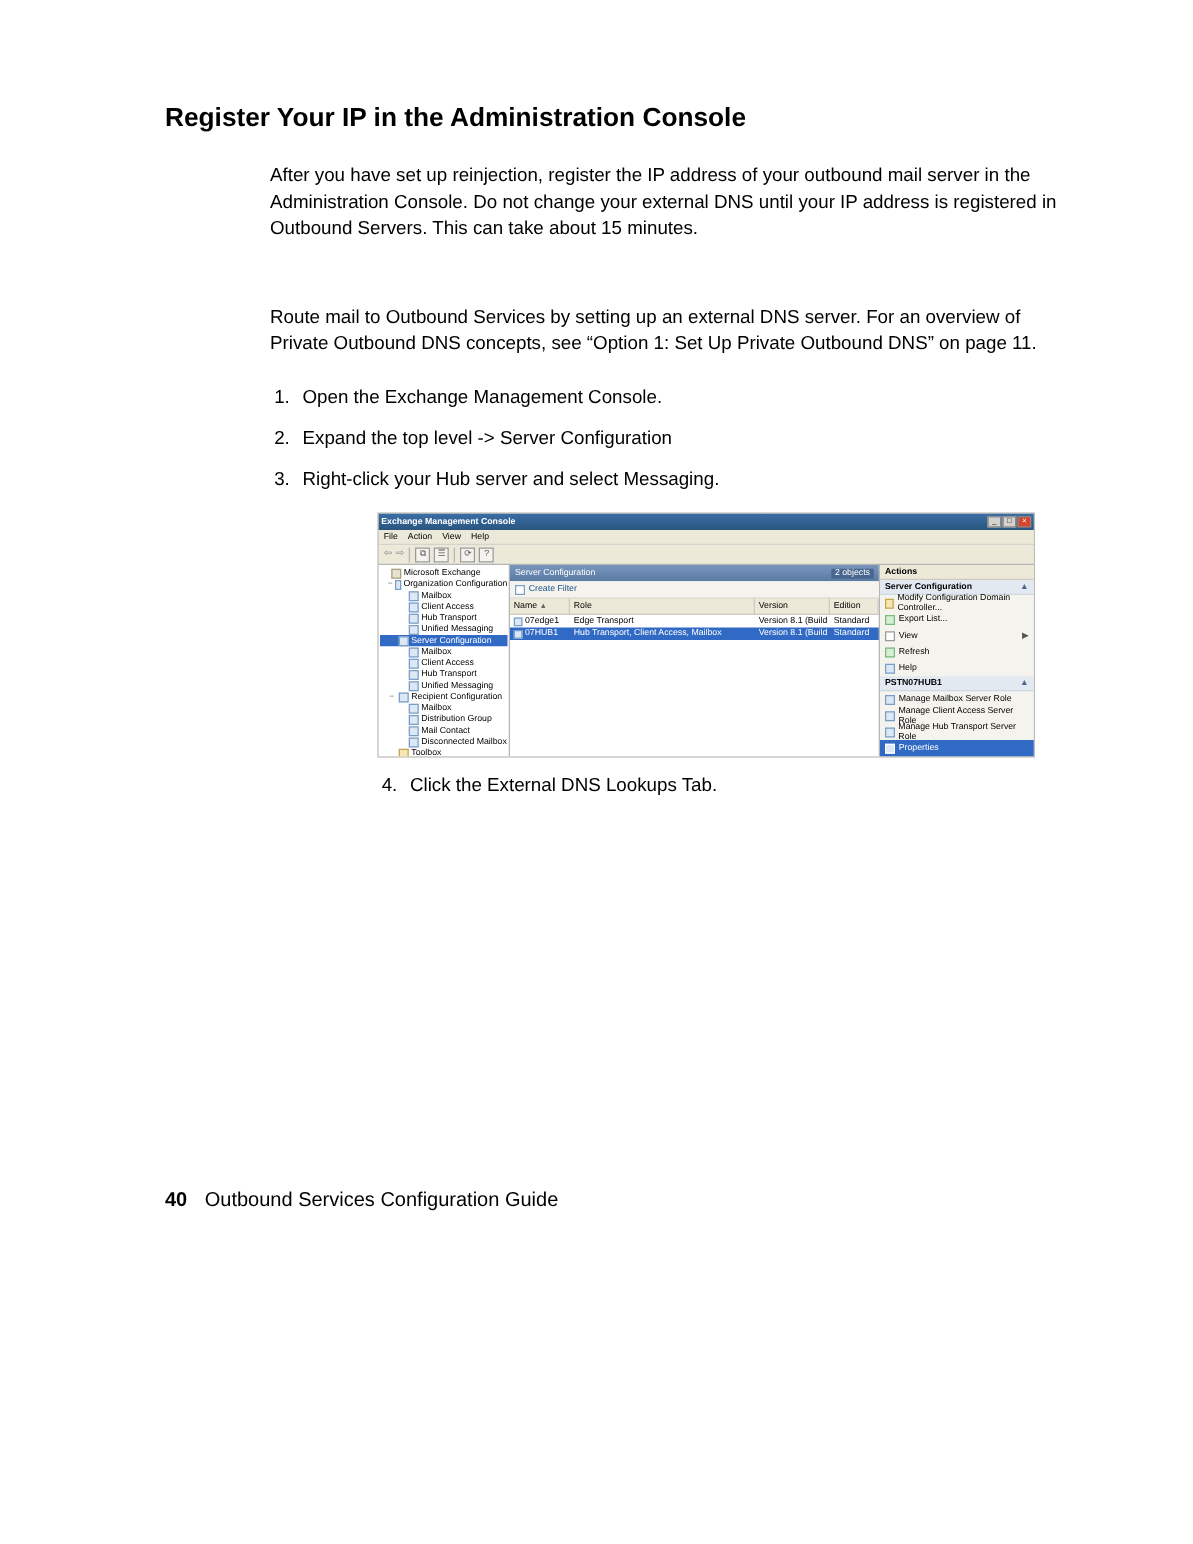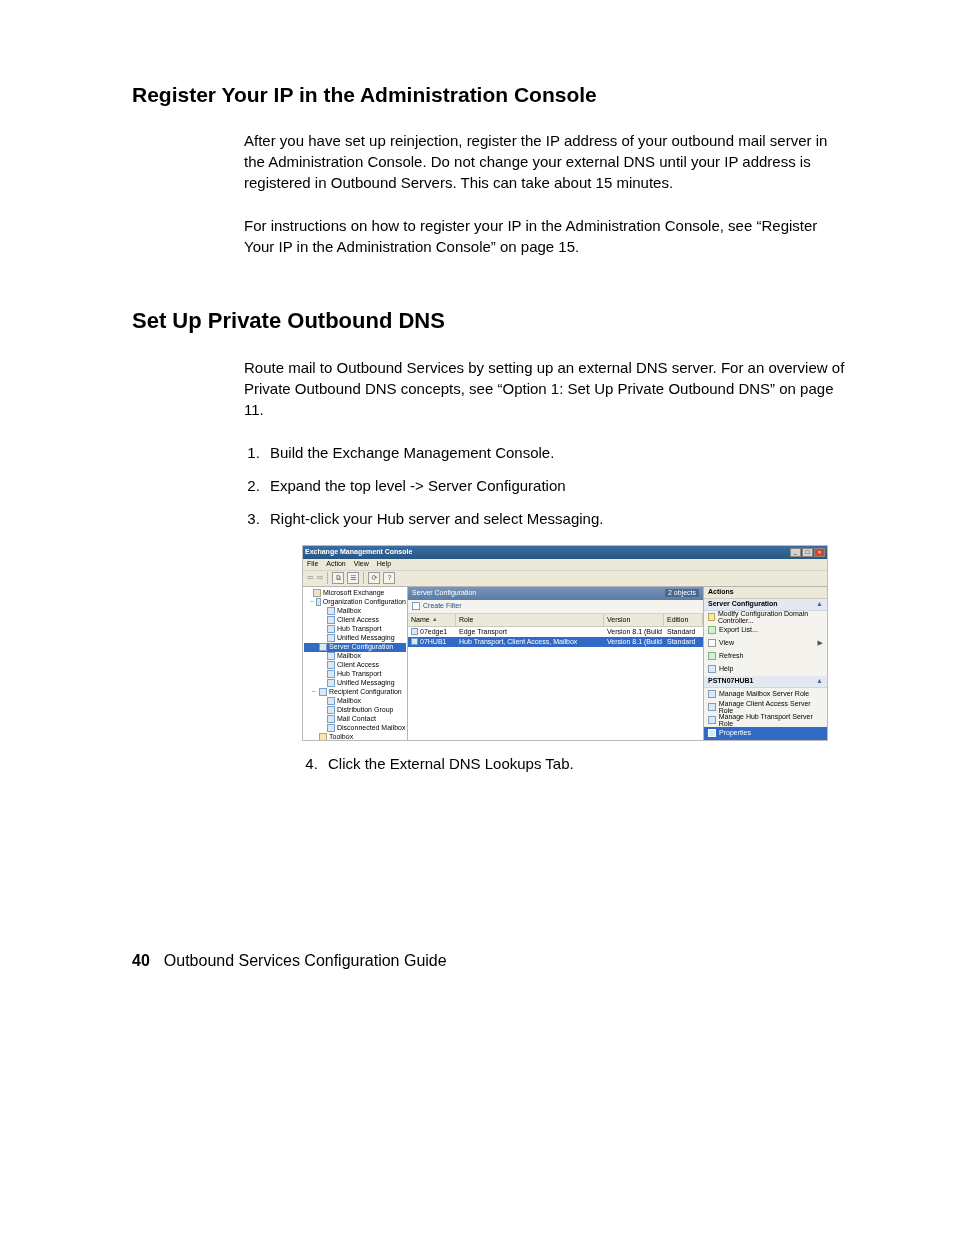--- a/index.html
+++ b/index.html
@@ -1,18 +1,18 @@
 <!DOCTYPE html>
 <html><head>
 <meta charset="utf-8">
 <style>
   html,body{margin:0;padding:0;background:#fff;color:#000;font-family:Arial,Helvetica,sans-serif}
   .page{width:954px;height:1014px;position:relative;box-sizing:border-box;padding:82px 106px 0 132px}
   h2{font-size:21px;font-weight:bold;margin:0 0 22px 0;line-height:1.25}
-  .body-block{margin-left:112px}
+  .body-block{margin-left:84px}
   p{font-size:15px;line-height:1.4;margin:0 0 22px 0}
   ol{font-size:15px;line-height:1.4;margin:0 0 16px 0;padding-left:20px}
   ol li{padding-left:6px;margin-bottom:12px}
   .section2{margin-top:50px}
   .section2 h2{font-size:22px}
   .footer{position:absolute;bottom:44px;left:132px;font-size:16px}
   .footer b{font-weight:bold;margin-right:14px}
 
   
   .shot{margin-left:170px;width:524px;border:1px solid #bbb;font-family:Tahoma,Arial,sans-serif;font-size:7px;line-height:1.1;background:#ece9d8}
@@ -70,29 +70,27 @@
   .step4 ol{margin:0;padding-left:20px}
 </style>
 </head>
 <body>
 
 <div class="page">
 
   <h2>Register Your IP in the Administration Console</h2>
   <div class="body-block">
     <p>After you have set up reinjection, register the IP address of your outbound mail server in the Administration Console. Do not change your external DNS until your IP address is registered in Outbound Servers. This can take about 15 minutes.</p>
-    <p>For instructions on how to register your IP in the Administration Console, see “Register Your IP in the Administration Console” on page 15.</p>
   </div>
 
   <div class="section2">
-    <h2>Set Up Private Outbound DNS</h2>
     <div class="body-block">
       <p>Route mail to Outbound Services by setting up an external DNS server. For an overview of Private Outbound DNS concepts, see “Option 1: Set Up Private Outbound DNS” on page 11.</p>
       <ol id="steps123">
-          <li>Build the Exchange Management Console.</li>
+          <li>Open the Exchange Management Console.</li>
           <li>Expand the top level -&gt; Server Configuration</li>
           <li>Right-click your Hub server and select Messaging.</li>
         </ol>
     </div>
   </div>
 
   <div class="shot">
     <div class="titlebar">
       <span class="ttext">Exchange Management Console</span>
       <span class="winbtns">

